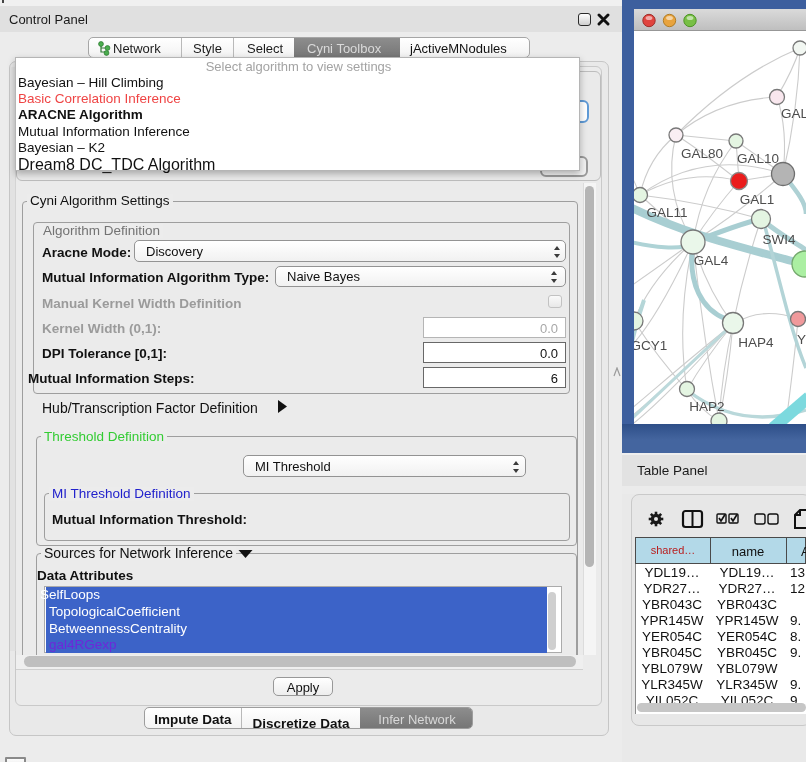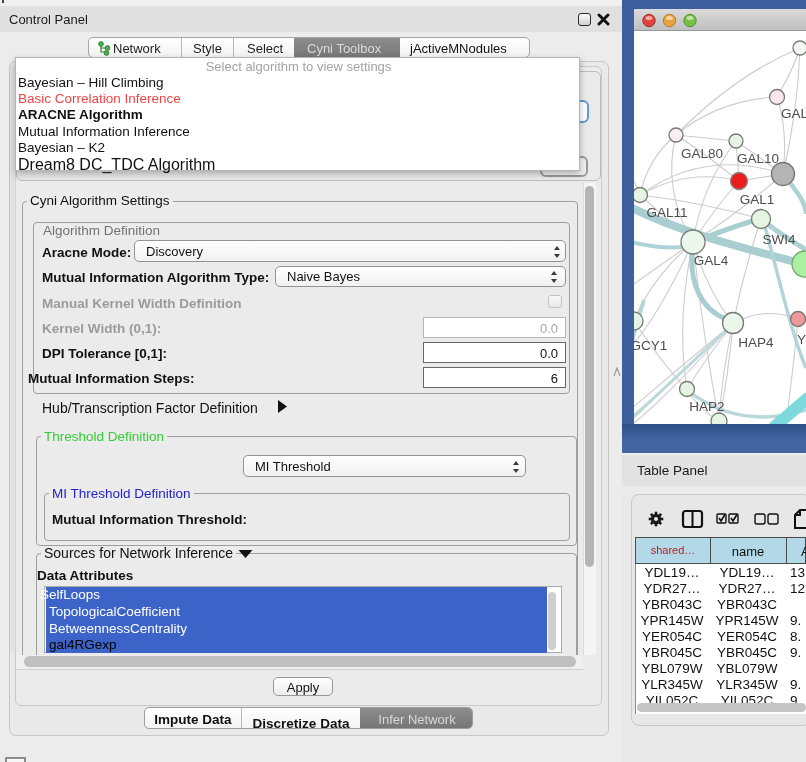--- a/index.html
+++ b/index.html
@@ -104,21 +104,21 @@
     <div class="grouplabel" style="left:25px;top:363px;color:#111;font-size:14px;">Sources for Network Inference</div>
     <svg class="abs" style="left:222px;top:366px;" width="15" height="10" viewBox="0 0 15 10">
         <path d="M0.5 1 L14.5 1 L7.5 9 Z" fill="#111"></path>
       </svg>
     <div class="abs" style="left:21px;top:385px;font-size:13.5px;font-weight:bold;color:#111;">Data Attributes</div>
     <div class="abs" style="left:28px;top:403px;width:518px;height:67px;border:1px solid #ababab;background:#fff;"></div>
     <div class="abs" style="left:30px;top:404px;width:501px;height:66px;background:#3c63c8;"></div>
     <div class="abs" style="left:24px;top:404px;font-size:13.5px;color:#fff;">SelfLoops</div>
     <div class="abs" style="left:33px;top:421px;font-size:13.5px;color:#fff;">TopologicalCoefficient</div>
     <div class="abs" style="left:33px;top:438px;font-size:13.5px;color:#fff;">BetweennessCentrality</div>
-    <div class="abs" style="left:33px;top:454px;font-size:13.5px;color:#000000;">gal4RGexp</div>
+    <div class="abs" style="left:33px;top:454px;font-size:13.5px;color:#6d28d9;">gal4RGexp</div>
     <div class="abs" style="left:532px;top:409px;width:8px;height:58px;background:#cfcfcf;border-radius:4px;"></div>
   </div>
 
   <div class="abs" style="left:583px;top:183px;width:13px;height:472px;background:#f5f5f5;border-left:1px solid #dcdcdc;"></div>
   <div class="abs" style="left:585px;top:186px;width:9px;height:381px;background:#b5b5b5;border-radius:5px;"></div>
 
   <div class="abs" style="left:16px;top:655px;width:567px;height:15px;background:#efefef;border-bottom:1px solid #cfcfcf;"></div>
   <div class="abs" style="left:24px;top:656px;width:552px;height:11px;background:#bfbfbf;border-radius:6px;"></div>
 
   <div class="abs" style="left:273px;top:677px;width:60px;height:19px;background:linear-gradient(#ffffff,#ededed);border:1px solid #989898;border-radius:5px;text-align:center;font-size:13px;color:#111;padding-top:2px;">Apply</div>

